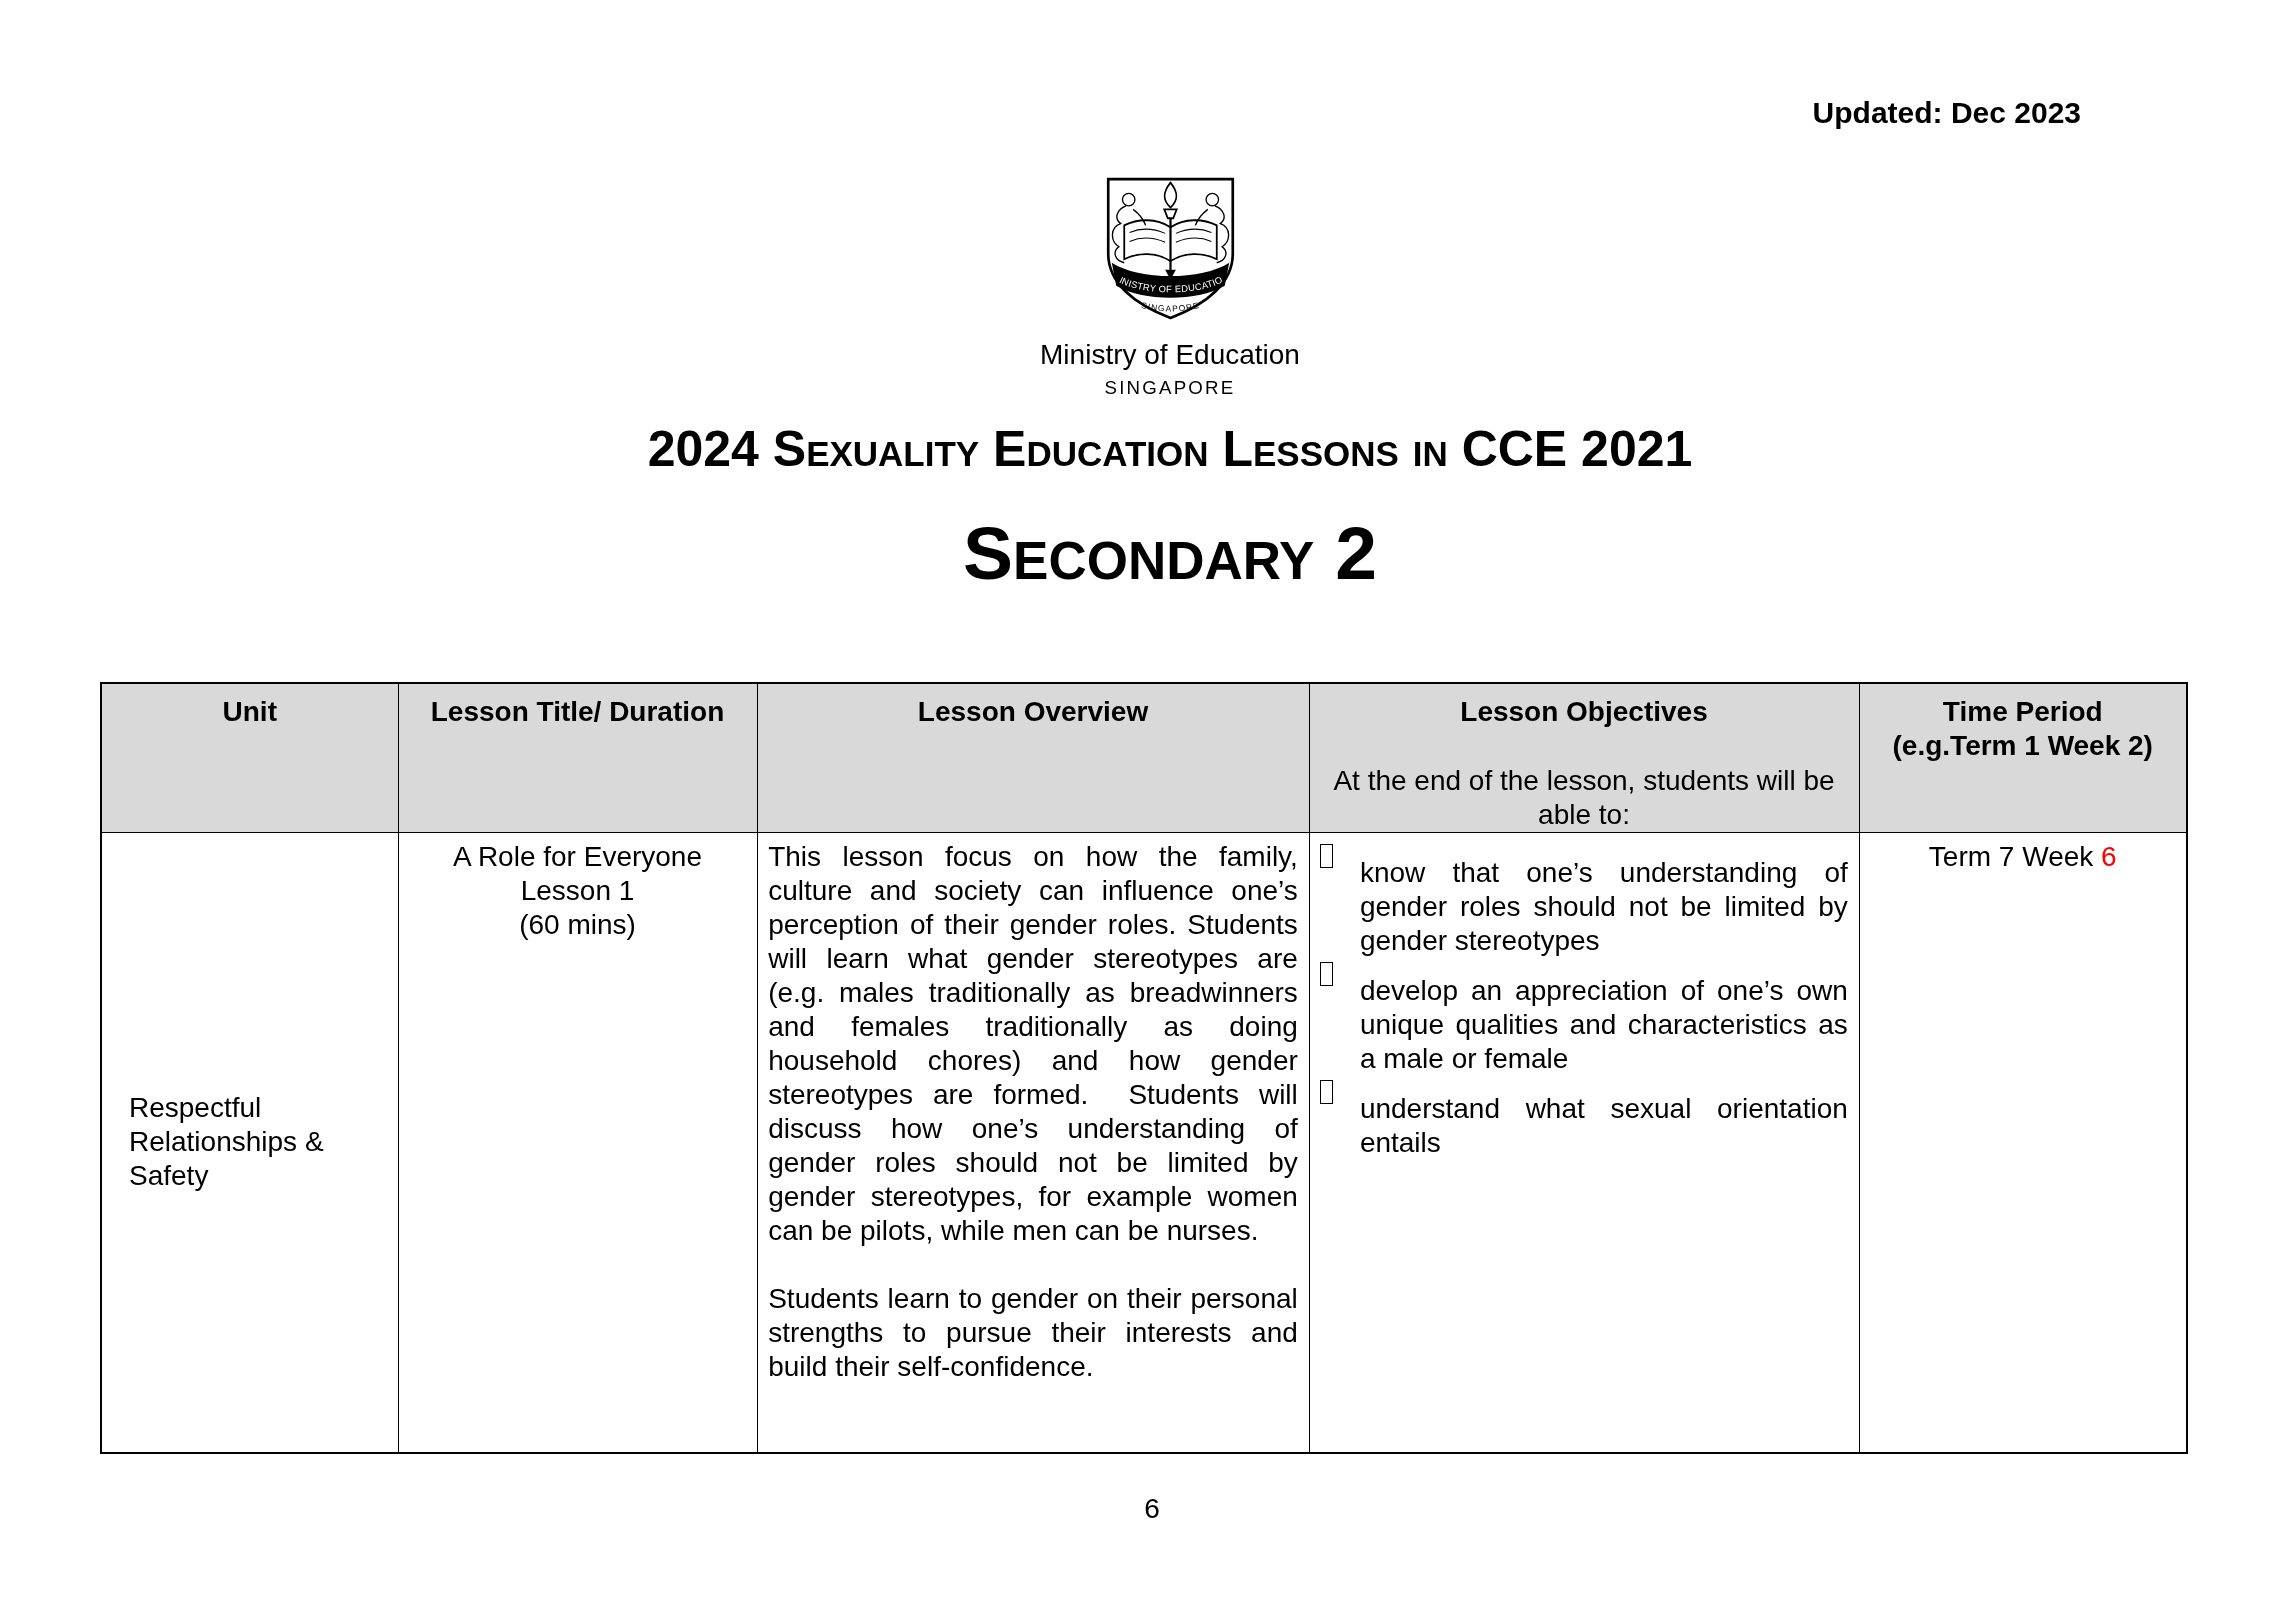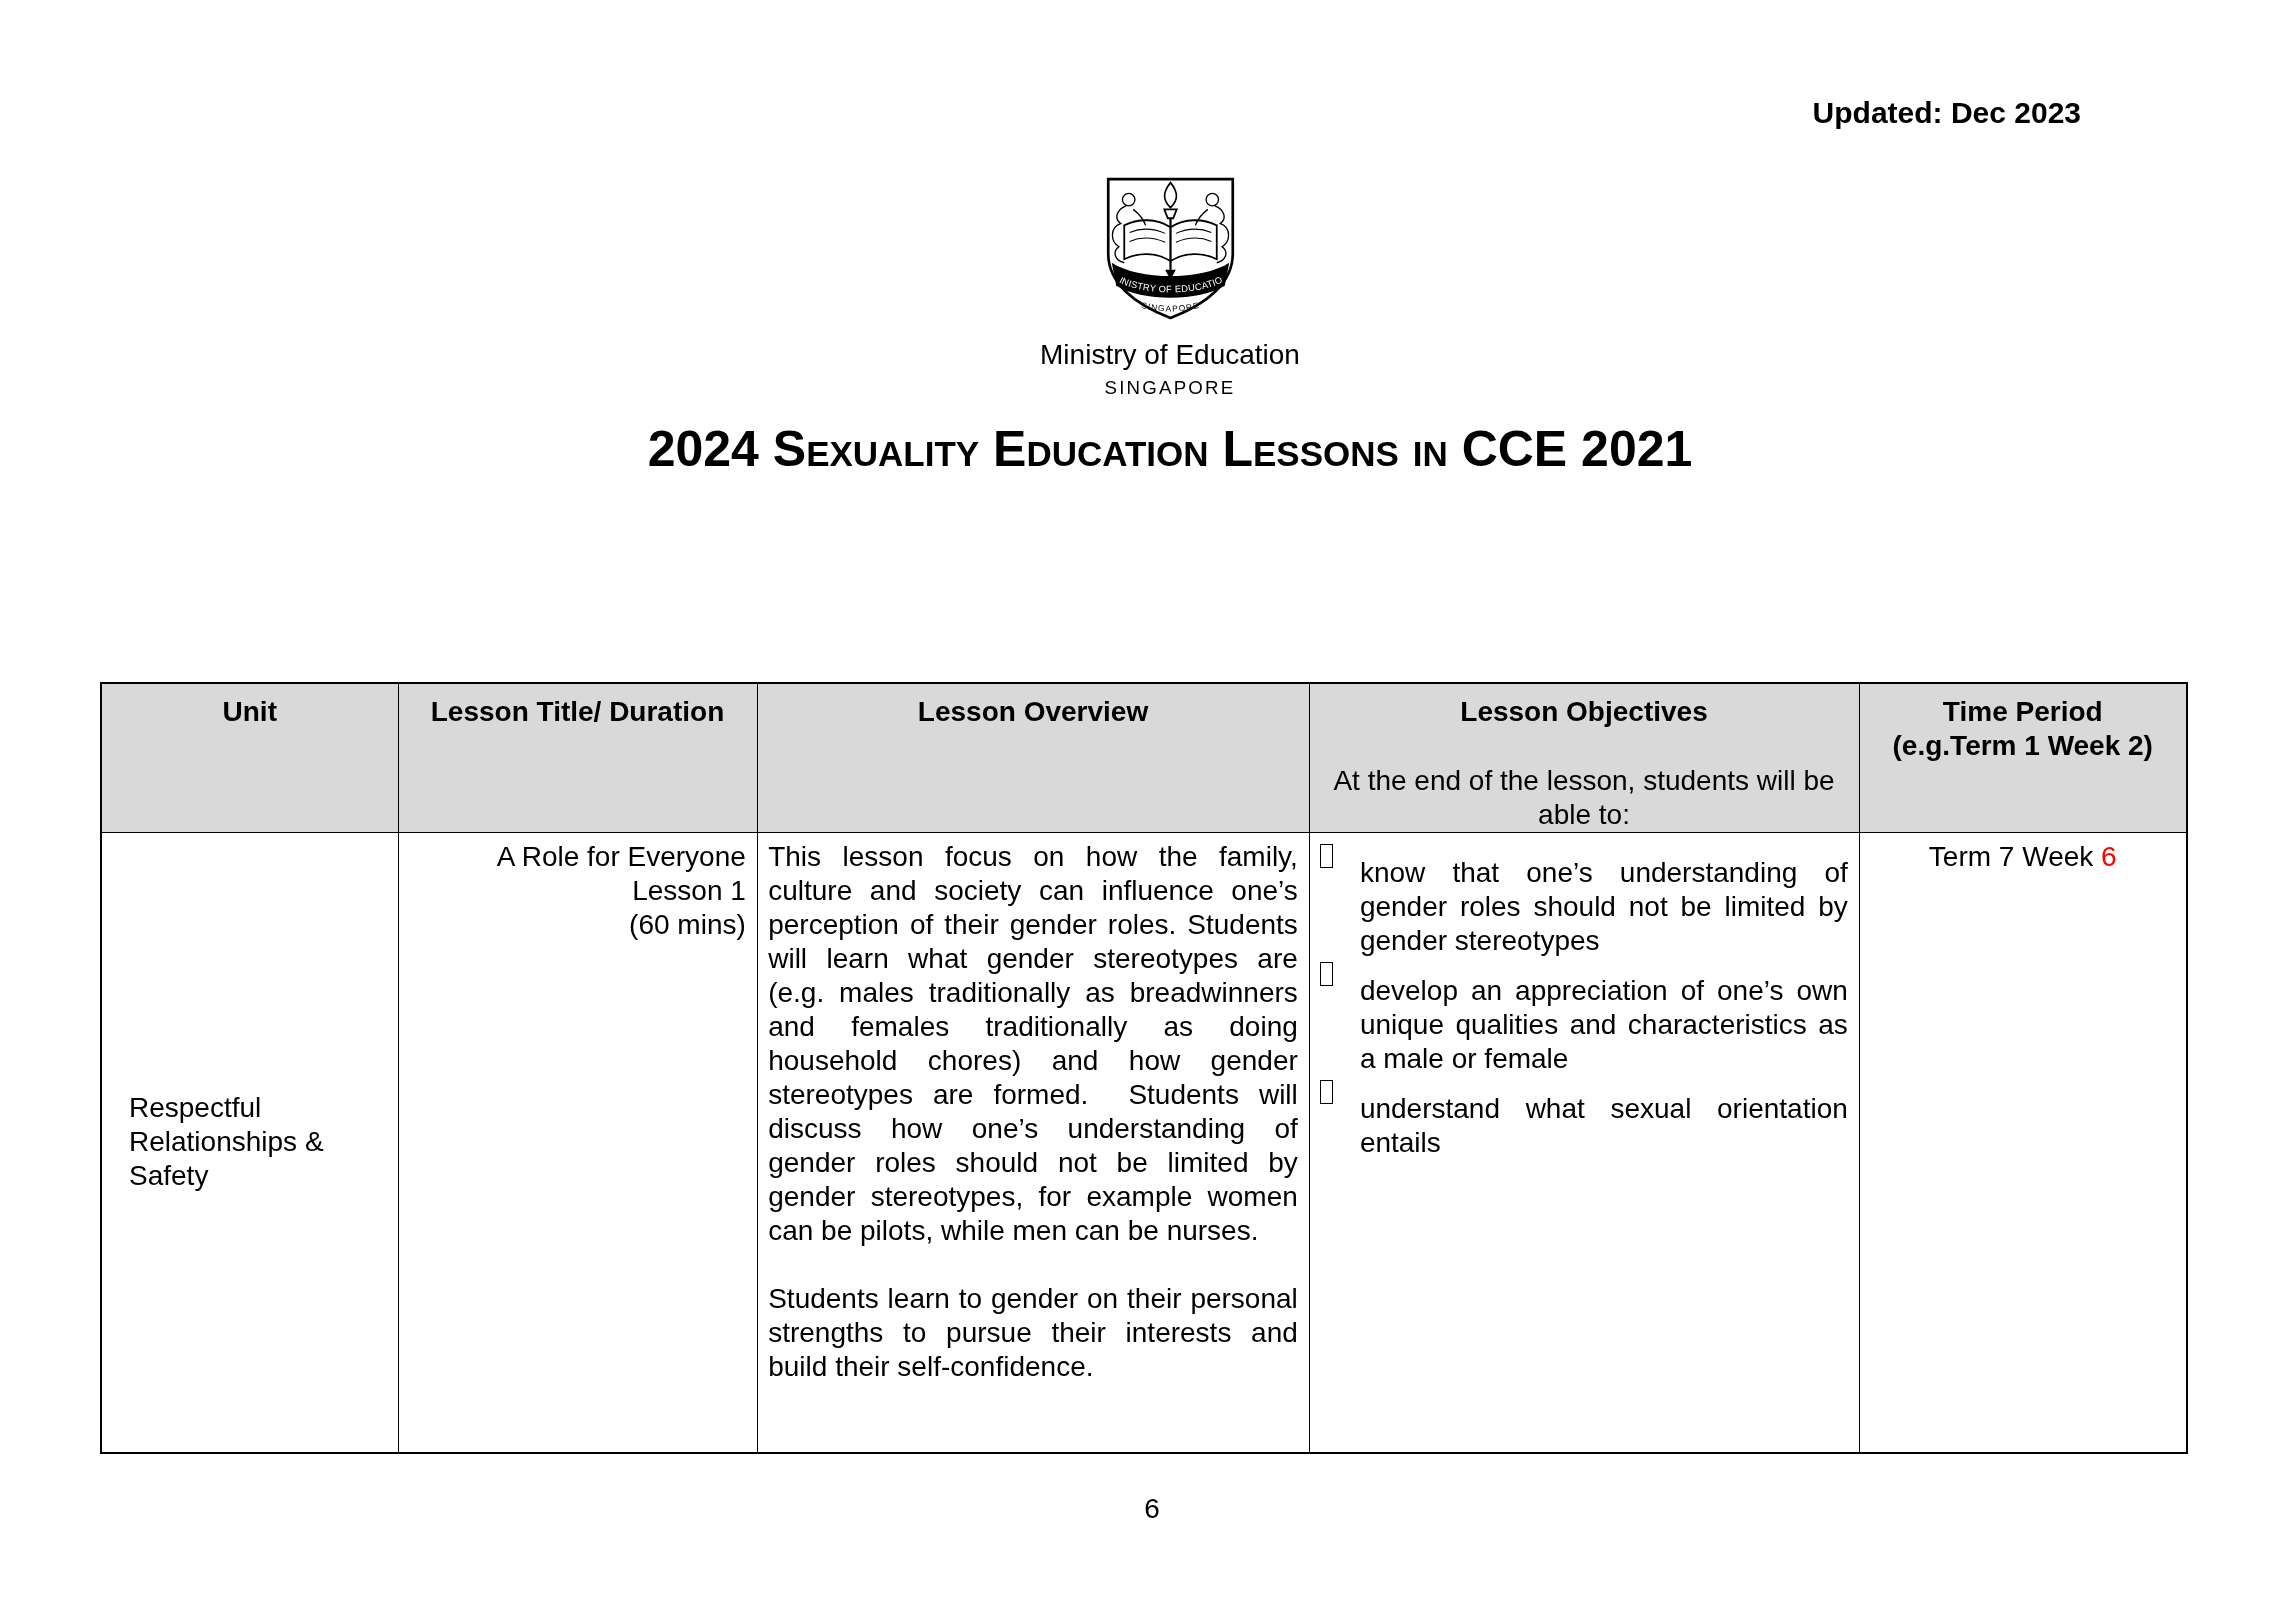--- a/index.html
+++ b/index.html
@@ -25,21 +25,21 @@
   .lesson-table th, .lesson-table td { border:1.8px solid #000; box-sizing:border-box; }
   .lesson-table thead tr { height:127px; }
   .lesson-table tbody tr { height:621px; }
   .lesson-table th {
     background:var(--header-bg, #D9D9D9); font-weight:700; vertical-align:top;
     text-align:center; padding:10.7px 7.1px 0 7.1px;
   }
   .th-sub { font-weight:400;margin-top:35px; }
   .lesson-table td { vertical-align:top; padding:7.1px 10.7px; background:#fff; }
   .unit-cell { vertical-align:middle !important; padding:0 27px !important; }
-  .title-cell { text-align:right; white-space:pre-line;margin-left:41px; }
+  .title-cell { text-align:center; white-space:pre-line;margin-left:41px; }
   .overview-cell { text-align:justify; }
   .overview-cell p { margin:0; }
   .overview-cell p + p { margin-top:34px; }
   .objectives-cell ul { list-style:none; margin:0; padding:0; }
   .objectives-cell li { display:flex; align-items:flex-start; }
   .tofu { flex:none; width:10.7px; height:22px; border:1.8px solid #000; margin-top:4.5px; background:#fff; }
   .obj-text { flex:1; margin-left:27px; text-align:justify;margin-top:16px; }
   .time-cell { text-align:center; }
   .red { color:var(--week-highlight, #FF0000); }
   .page-number { position:absolute; top:1493px; left:0; width:100%; text-align:center; font-size:28px; }
@@ -86,20 +86,21 @@
           </text>
           <path id="singArc" d="M40 150 C60 159 100 159 120 150" fill="none"></path>
           <text font-size="9.5" fill="#000" letter-spacing="1.2" font-family="Liberation Sans, sans-serif">
             <textPath href="#singArc" startOffset="50%" text-anchor="middle">SINGAPORE</textPath>
           </text>
         </g>
       </svg>
       <div class="ministry">Ministry of Education</div>
       <div class="singapore">SINGAPORE</div>
       <div class="doc-title">2024 Sexuality Education Lessons in CCE 2021</div>
+      <div class="level-title">Secondary 2</div>
     </div>
   </div>
 
   <table class="lesson-table">
     <colgroup>
       <col style="width:297px">
         <col style="width:359px">
         <col style="width:552px">
         <col style="width:550px">
         <col style="width:328px">

